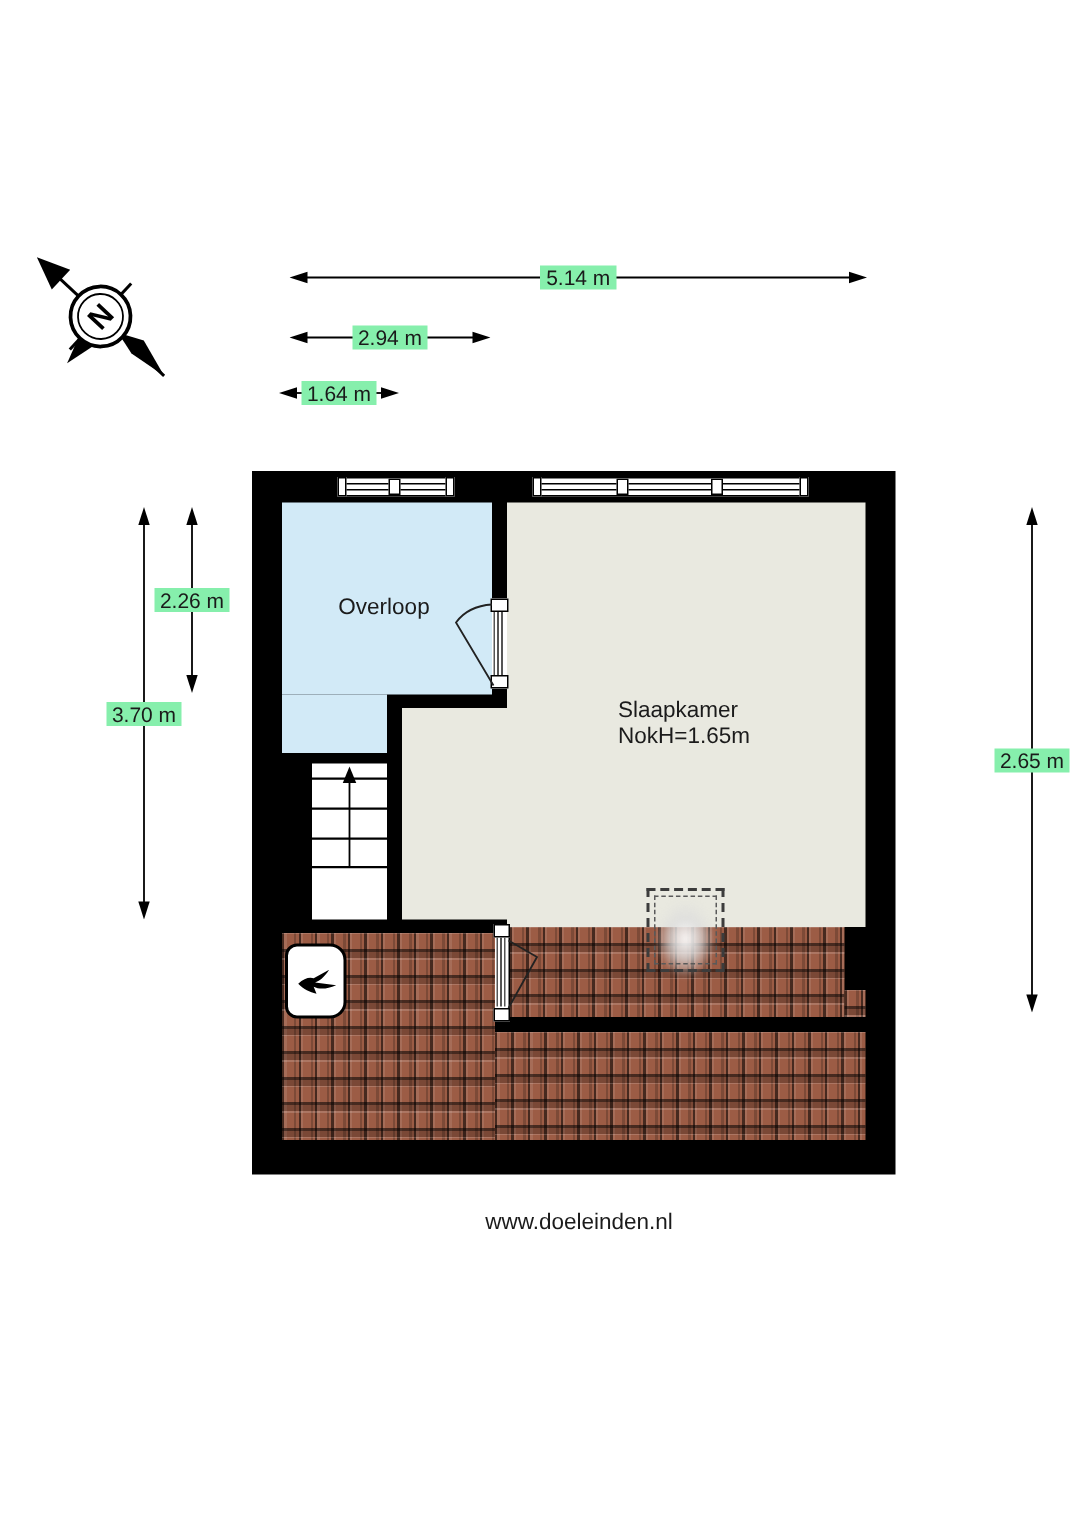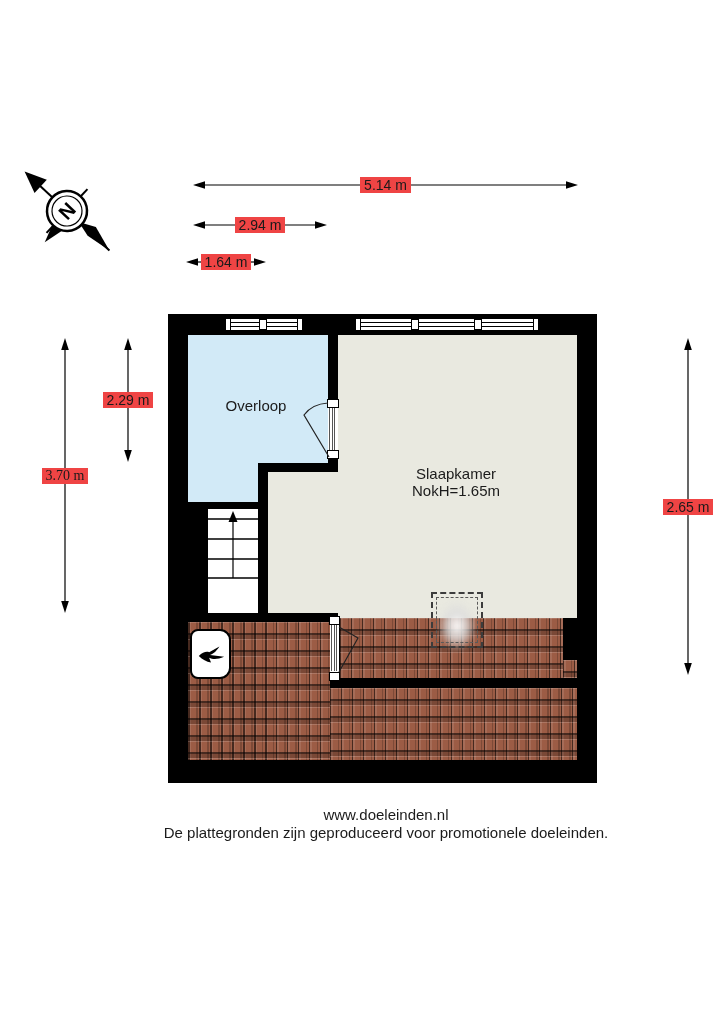--- a/index.html
+++ b/index.html
@@ -5,21 +5,21 @@
   html,body{margin:0;padding:0;background:#fff;}
   #canvas{position:relative;width:724px;height:1024px;background:#fff;overflow:hidden;
           font-family:"Liberation Sans",sans-serif;color:#1a1a1a;}
   .abs{position:absolute;}
 
   
   .wall-base{background:var(--wall,#000);}
   .room-overloop{background:var(--overloop-fill,#d2eaf7);}
   .room-slaapkamer{background:var(--slaapkamer-fill,#e9e9e0);}
   .room-label{position:absolute;transform:translate(-50%,-50%);font-size:15px;line-height:17px;
-              text-align:center;white-space:nowrap;color:#1b1b1b;}
+              white-space:nowrap;color:#1b1b1b;}
 
   
   .tiles{
     background-color:var(--roof-tile,#9c5c45);
     background-image:
       repeating-linear-gradient(180deg,
         rgba(255,255,255,0.16) 0 1px,
         rgba(0,0,0,0) 1px 11px,
         rgba(0,0,0,0.55) 11px 13px,
         rgba(0,0,0,0.22) 13px 17px),
@@ -39,21 +39,21 @@
 
   
   .door-opening{position:absolute;background:#fff;}
   .door-leaf{position:absolute;background:#fff;
     background-image:repeating-linear-gradient(90deg,#555 0 1px,rgba(0,0,0,0) 1px 2.6px);}
   .jamb{position:absolute;background:#fff;border:1px solid #000;box-sizing:border-box;}
 
   
   .dim{position:absolute;display:flex;align-items:center;justify-content:center;}
   .dim svg{position:absolute;left:0;top:0;}
-  .dim-label{position:relative;background:#ef4444;padding:0 4px;font-size:14px;white-space:nowrap;z-index:2;}
+  .dim-label{position:relative;background:#86efac;padding:0 4px;font-size:14px;white-space:nowrap;z-index:2;}
 
   
   .skylight{position:absolute;border:2px dashed #3c3c3c;box-sizing:border-box;background:transparent;}
   .skylight-inner{position:absolute;left:3px;top:3px;right:3px;bottom:3px;border:1px dashed #5a5a5a;}
   .skylight-blob{position:absolute;border-radius:8px;filter:blur(2px);
     background:radial-gradient(closest-side,rgba(255,255,255,0.97) 0%,rgba(220,220,220,0.8) 50%,rgba(190,190,190,0.0) 100%);}
 
   
   .bird-box{position:absolute;background:#fff;border:2px solid #000;box-sizing:border-box;
             border-radius:8px 11px 11px 8px;display:flex;align-items:center;justify-content:center;}
@@ -102,36 +102,36 @@
   <div class="dim" style="left:186px;top:254px;width:80px;height:16px;">
     <svg width="80" height="16">
       <polygon points="0,8 12,4.2 12,11.8" fill="#000"></polygon>
         <line x1="11" y1="8" x2="18" y2="8" stroke="#000" stroke-width="1.2"></line>
       <polygon points="80,8 68,4.2 68,11.8" fill="#000"></polygon>
         <line x1="62" y1="8" x2="69" y2="8" stroke="#000" stroke-width="1.2"></line>
     </svg>
     <span class="dim-label">1.64 m</span>
   </div>
 
-  <div class="dim" style="left:25px;top:338px;width:80px;height:275px;font-family:Liberation Serif, serif;">
+  <div class="dim" style="left:56px;top:338px;width:80px;height:275px;">
     <svg width="80" height="275">
       <line x1="40" y1="6" x2="40" y2="269" stroke="#000" stroke-width="1.2"></line>
       <polygon points="40,0 36.2,12 43.8,12" fill="#000"></polygon>
         <polygon points="40,275 36.2,263 43.8,263" fill="#000"></polygon>
     </svg>
     <span class="dim-label">3.70 m</span>
   </div>
 
   <div class="dim" style="left:88px;top:338px;width:80px;height:124px;">
     <svg width="80" height="124">
       <line x1="40" y1="6" x2="40" y2="118" stroke="#000" stroke-width="1.2"></line>
       <polygon points="40,0 36.2,12 43.8,12" fill="#000"></polygon>
         <polygon points="40,124 36.2,112 43.8,112" fill="#000"></polygon>
     </svg>
-    <span class="dim-label">2.29 m</span>
+    <span class="dim-label">2.26 m</span>
   </div>
 
   <div class="dim" style="left:648px;top:338px;width:80px;height:337px;">
     <svg width="80" height="337">
       <line x1="40" y1="6" x2="40" y2="331" stroke="#000" stroke-width="1.2"></line>
       <polygon points="40,0 36.2,12 43.8,12" fill="#000"></polygon>
         <polygon points="40,337 36.2,325 43.8,325" fill="#000"></polygon>
     </svg>
     <span class="dim-label">2.65 m</span>
   </div>
@@ -198,16 +198,15 @@
   </div>
 
   <div class="room-label" style="left:256px;top:405px;">Overloop</div>
   <div class="room-label" style="left:456px;top:482px;">
     <div>Slaapkamer</div>
     <div>NokH=1.65m</div>
   </div>
 
   <div class="footer" style="left:386px;top:806px;">
     <div>www.doeleinden.nl</div>
-    <div>De plattegronden zijn geproduceerd voor promotionele doeleinden.</div>
   </div>
 
 </div>
 
 </body></html>

